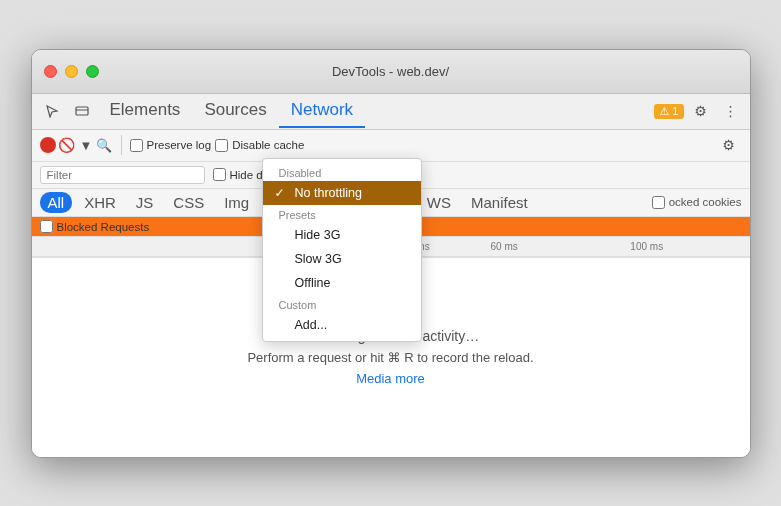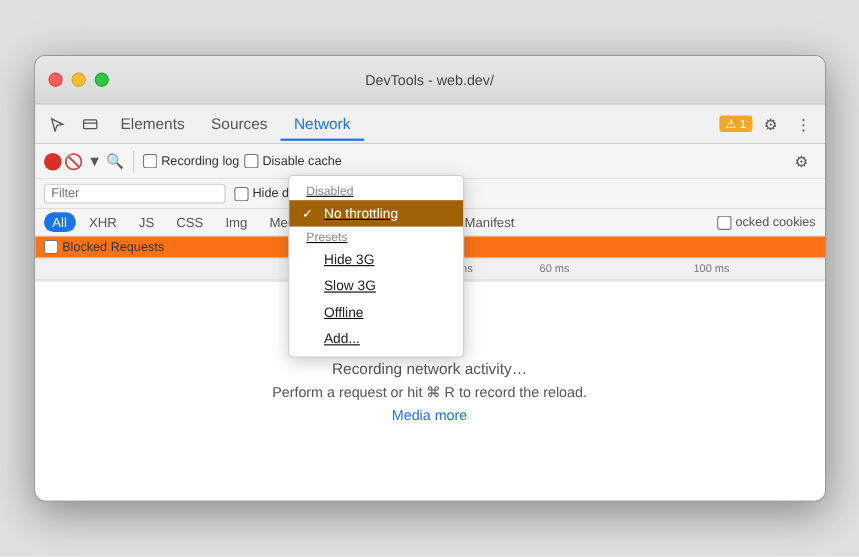--- a/index.html
+++ b/index.html
@@ -77,21 +77,21 @@
       margin-right: 2px;
     }
     .devtools-tabs-list {
       display: flex;
       align-items: center;
       flex: 1;
       gap: 0;
     }
     .devtools-tab {
       padding: 6px 12px;
-      font-size: 14px;
+      font-size: 17px;
       color: #555;
       cursor: pointer;
       border-bottom: 2px solid transparent;
       white-space: nowrap;
     }
     .devtools-tab.active {
       color: #1a73e8;
       border-bottom: 2px solid #1a73e8;
     }
     .devtools-tabs-right {
@@ -192,21 +192,21 @@
     .filter-chips {
       background: #f5f5f5;
       border-bottom: 1px solid #ddd;
       padding: 3px 8px;
       display: flex;
       align-items: center;
       gap: 4px;
     }
     .chip {
       padding: 2px 8px;
-      font-size: 12px;
+      font-size: 15px;
       border-radius: 3px;
       cursor: pointer;
       color: #555;
       background: transparent;
     }
     .chip.active {
       background: #1a73e8;
       color: white;
       border-radius: 10px;
     }
@@ -298,21 +298,20 @@
       top: 28px;
       left: 230px;
       background: white;
       border: 1px solid #ccc;
       border-radius: 4px;
       box-shadow: 0 4px 16px rgba(0,0,0,0.2);
       z-index: 100;
       min-width: 160px;
       padding: 4px 0;
       font-size: 12.5px;
-      text-decoration: underline;
     }
     .dropdown-section-label {
       padding: 4px 16px 2px;
       font-size: 11px;
       color: #888;
       cursor: default;
     }
     .dropdown-item {
       padding: 5px 16px 5px 32px;
       cursor: pointer;
@@ -373,21 +372,21 @@
   <div class="devtools-content" style="position:relative;">
 
     <div class="network-toolbar">
       <div class="record-btn"></div>
       <div class="clear-btn">🚫</div>
       <div class="filter-icon">▼</div>
       <div class="search-icon">🔍</div>
       <div class="toolbar-sep"></div>
       <label class="checkbox-label">
         <input type="checkbox" style="">
-        <span>Recording log</span>
+        <span>Preserve log</span>
       </label>
       <label class="checkbox-label">
         <input type="checkbox" style="">
         <span>Disable cache</span>
       </label>
       <div class="toolbar-spacer"></div>
       <div class="icon-btn gear-btn">⚙</div>
     </div>
 
     <div class="filter-bar">
@@ -437,17 +436,18 @@
       <a class="learn-more-link" href="#">Media more</a>
     </div>
 
     <div class="throttle-dropdown">
       <div class="dropdown-section-label">Disabled</div>
       <div class="dropdown-item selected">No throttling</div>
       <div class="dropdown-section-label">Presets</div>
       <div class="dropdown-item">Hide 3G</div>
       <div class="dropdown-item">Slow 3G</div>
       <div class="dropdown-item">Offline</div>
+      <div class="dropdown-section-label">Custom</div>
       <div class="dropdown-item">Add...</div>
     </div>
 
   </div>
 </div>
 
 </body></html>

